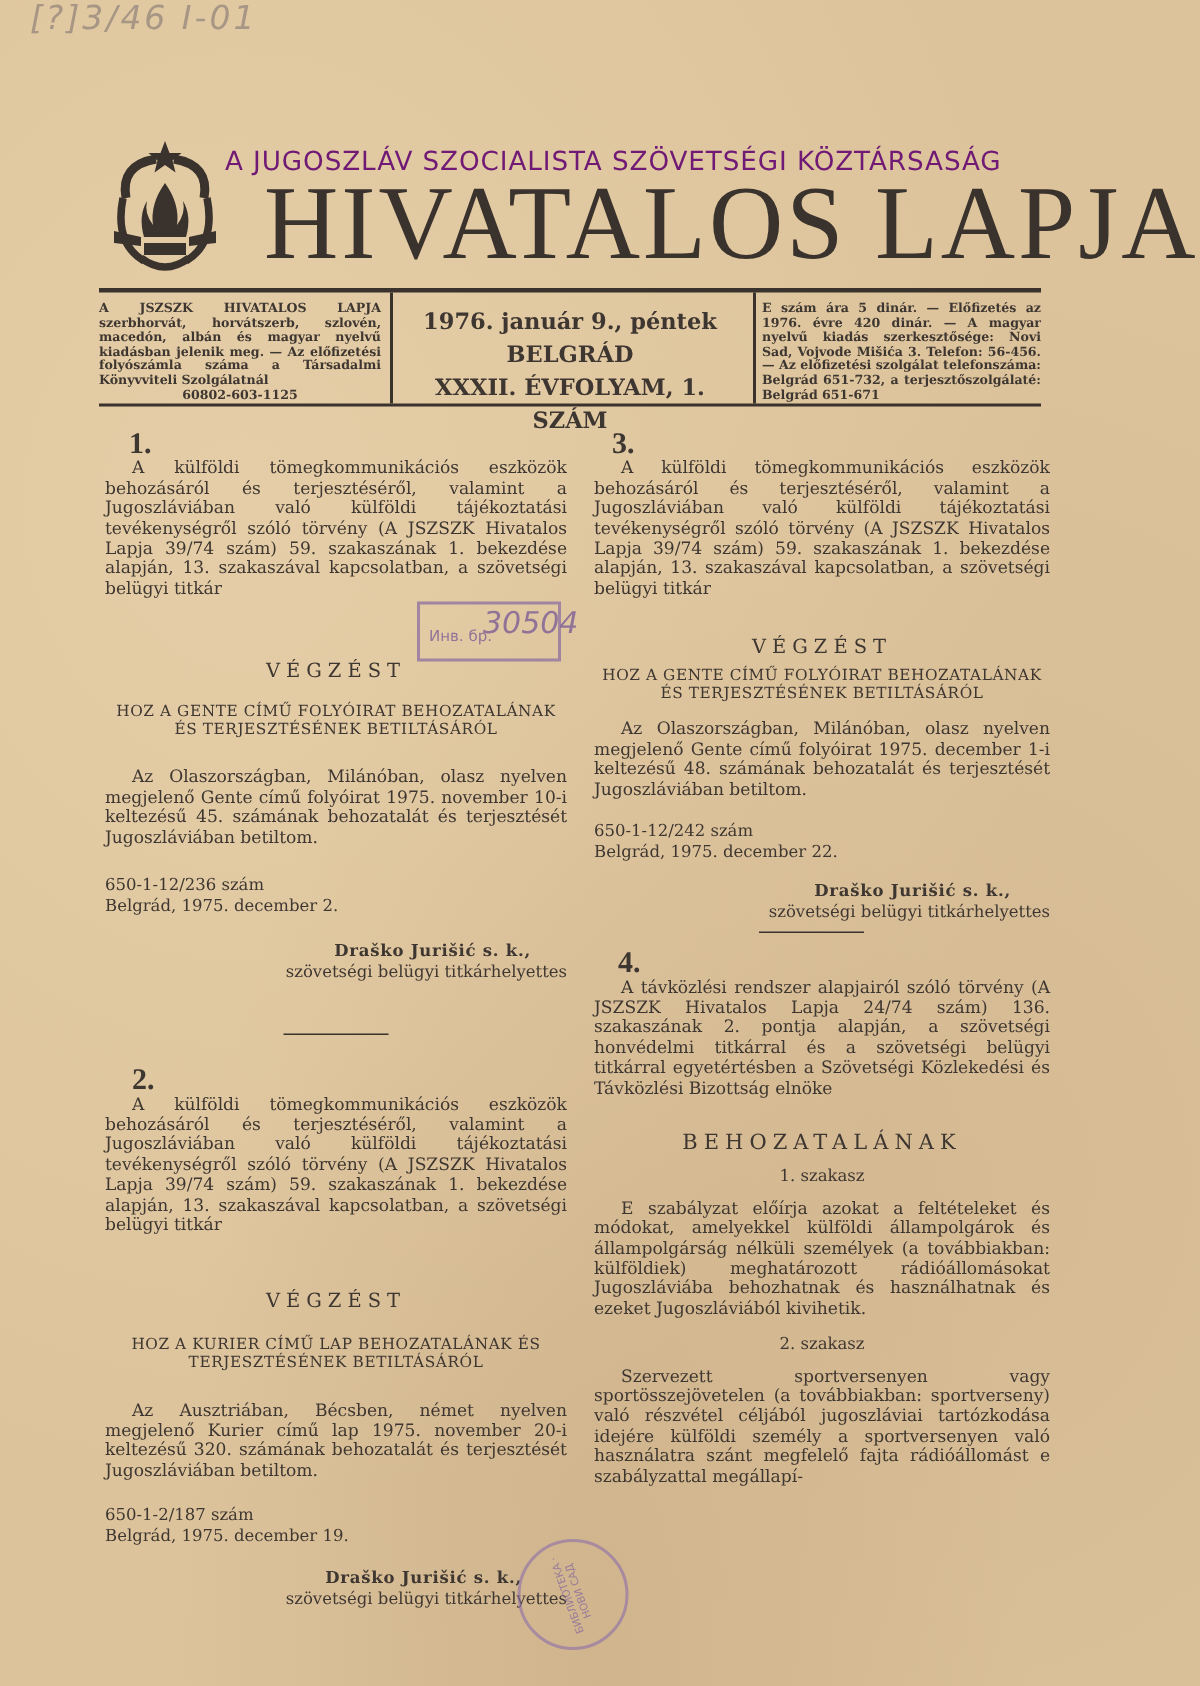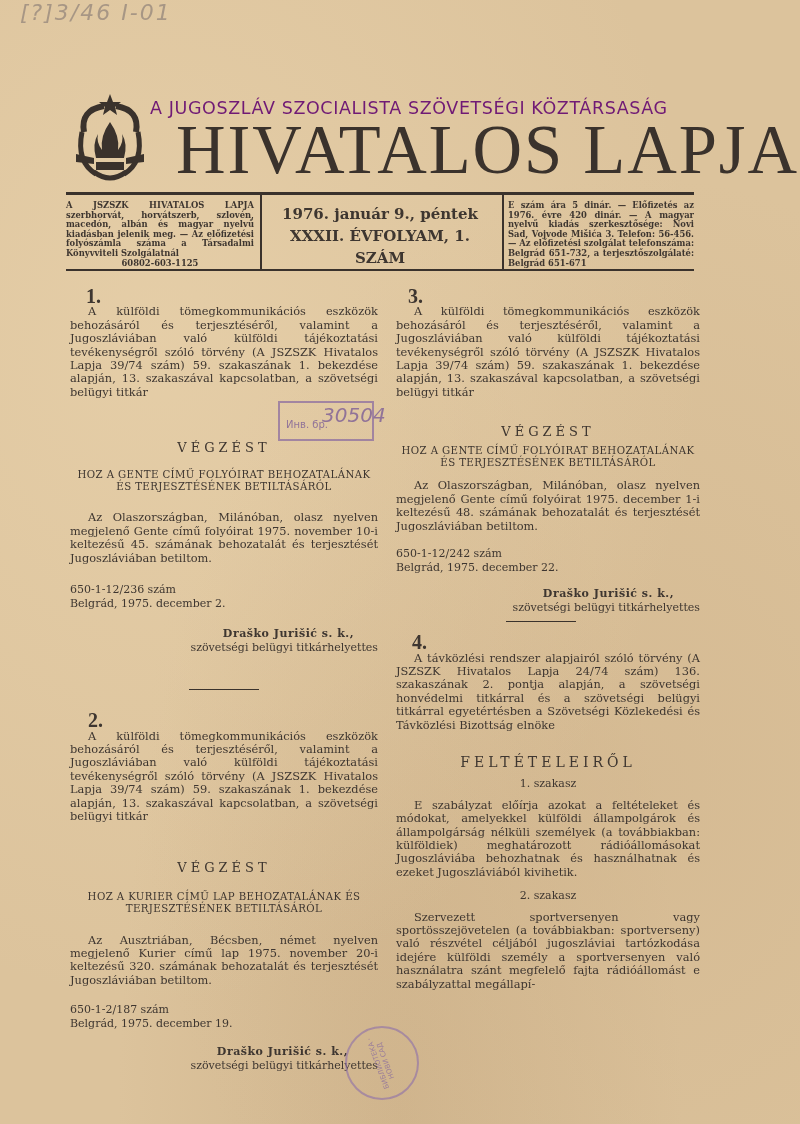--- a/index.html
+++ b/index.html
@@ -80,20 +80,21 @@
 
 <div class="abs mast">
   <div class="col left">
     <span>A JSZSZK HIVATALOS LAPJA</span>
     <span>szerbhorvát, horvátszerb, szlovén, macedón, albán és magyar nyelvű kiadásban jelenik meg. — Az előfizetési folyószámla száma a Társadalmi Könyvviteli Szolgálatnál</span>
     <span class="center">60802-603-1125</span>
   </div>
   <div class="vsep" style="left:194px"></div>
   <div class="col mid">
     <div>1976. január 9., péntek</div>
+    <div>BELGRÁD</div>
     <div>XXXII. ÉVFOLYAM, 1. SZÁM</div>
   </div>
   <div class="vsep" style="left:436px"></div>
   <div class="col right">E szám ára 5 dinár. — Előfizetés az 1976. évre 420 dinár. — A magyar nyelvű kiadás szerkesztősége: Novi Sad, Vojvode Mišića 3. Telefon: 56-456. — Az előfizetési szolgálat telefonszáma: Belgrád 651-732, a terjesztőszolgálaté: Belgrád 651-671</div>
 </div>
 
 <div class="abs stamp-box">
   <span class="lbl">Инв. бр.</span>
   <span class="val">30504</span>
 </div>
@@ -128,21 +129,21 @@
   <div class="subhead" style="margin-top:6px">HOZ A GENTE CÍMŰ FOLYÓIRAT BEHOZATALÁNAK ÉS TERJESZTÉSÉNEK BETILTÁSÁRÓL</div>
   <p class="para" style="margin-top:10px">Az Olaszországban, Milánóban, olasz nyelven megjelenő Gente című folyóirat 1975. december 1-i keltezésű 48. számának behozatalát és terjesztését Jugoszláviában betiltom.</p>
   <div class="ref" style="margin-top:14px">650-1-12/242 szám</div>
   <div class="ref">Belgrád, 1975. december 22.</div>
   <div class="sig" style="margin-top:12px; padding-right:26px;"><b>Draško Jurišić s. k.,</b></div>
   <div class="sig">szövetségi belügyi titkárhelyettes</div>
   <div style="width:70px; height:1px; background:#3a322c; margin:6px 0 0 110px;"></div>
 
   <div class="num" style="margin-left:16px; margin-top:14px;">4.</div>
   <p class="para" style="margin-top:2px">A távközlési rendszer alapjairól szóló törvény (A JSZSZK Hivatalos Lapja 24/74 szám) 136. szakaszának 2. pontja alapján, a szövetségi honvédelmi titkárral és a szövetségi belügyi titkárral egyetértésben a Szövetségi Közlekedési és Távközlési Bizottság elnöke</p>
-  <div class="vegz" style="margin-top:24px; font-size:14px;">FELTÉTELEIRŐL</div>
+  <div class="vegz" style="margin-top:24px; font-size:14px;">BEHOZATALÁNAK</div>
   <div class="szek" style="margin-top:8px">1. szakasz</div>
   <p class="para" style="margin-top:8px">E szabályzat előírja azokat a feltételeket és módokat, amelyekkel külföldi állampolgárok és állampolgárság nélküli személyek (a továbbiakban: külföldiek) meghatározott rádióállomásokat Jugoszláviába behozhatnak és használhatnak és ezeket Jugoszláviából kivihetik.</p>
   <div class="szek" style="margin-top:10px">2. szakasz</div>
   <p class="para" style="margin-top:8px">Szervezett sportversenyen vagy sportösszejövetelen (a továbbiakban: sportverseny) való részvétel céljából jugoszláviai tartózkodása idejére külföldi személy a sportversenyen való használatra szánt megfelelő fajta rádióállomást e szabályzattal megállapí-</p>
 </div>
 
 <div class="abs round-stamp">
   <div class="in">БИБЛИОТЕКА · НОВИ САД</div>
 </div>
 

